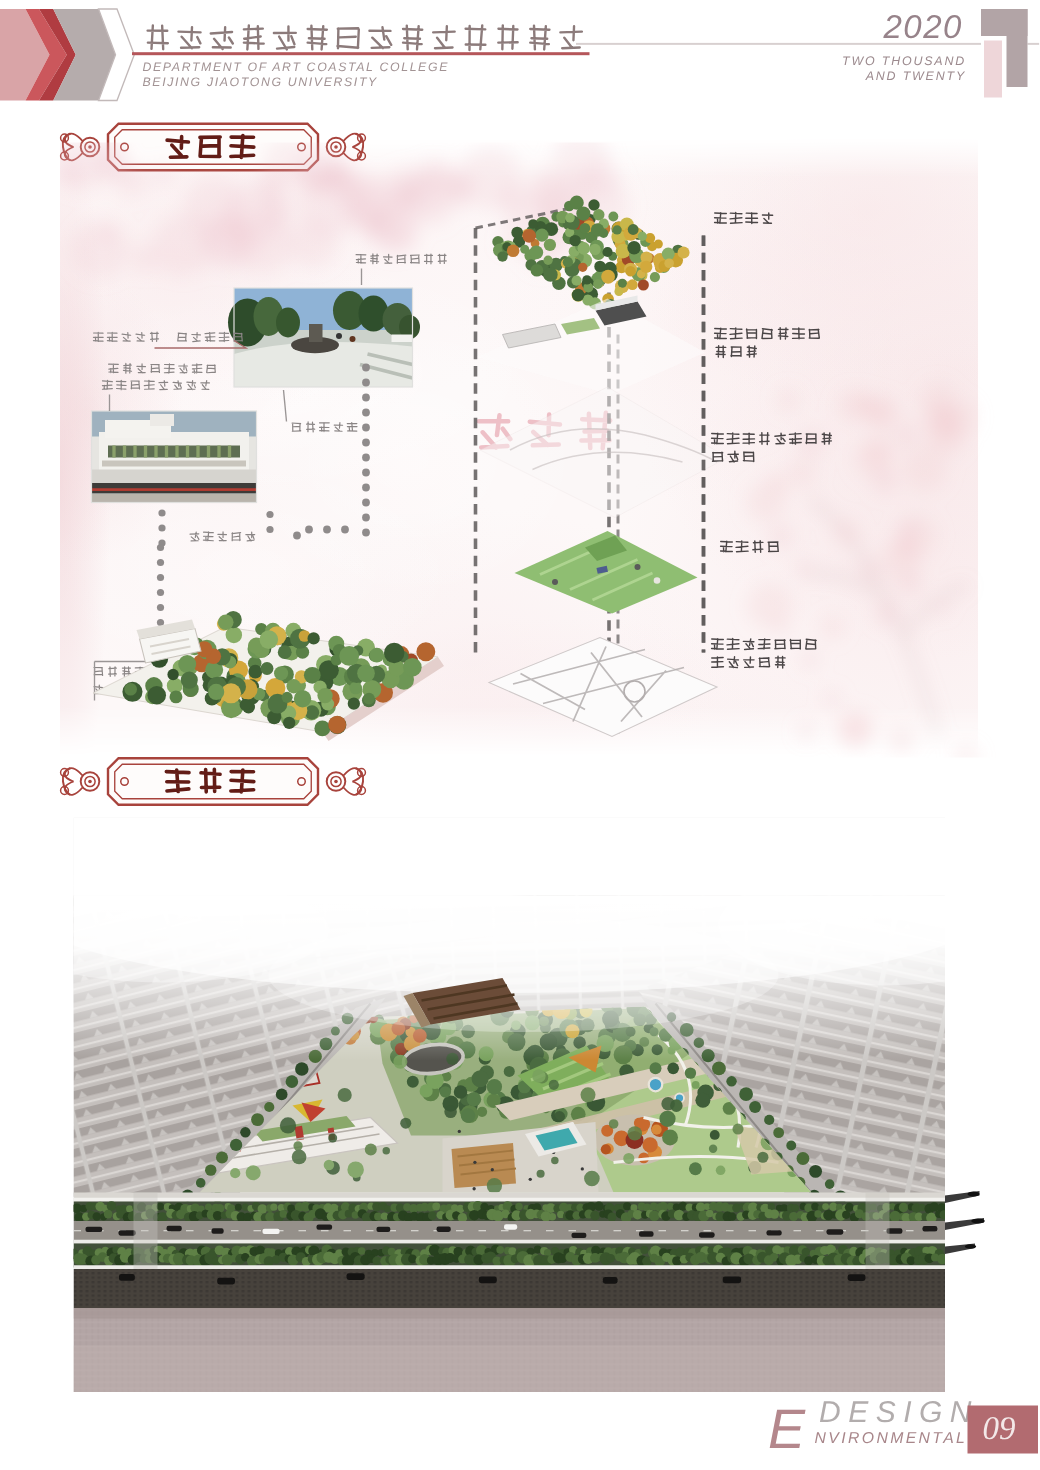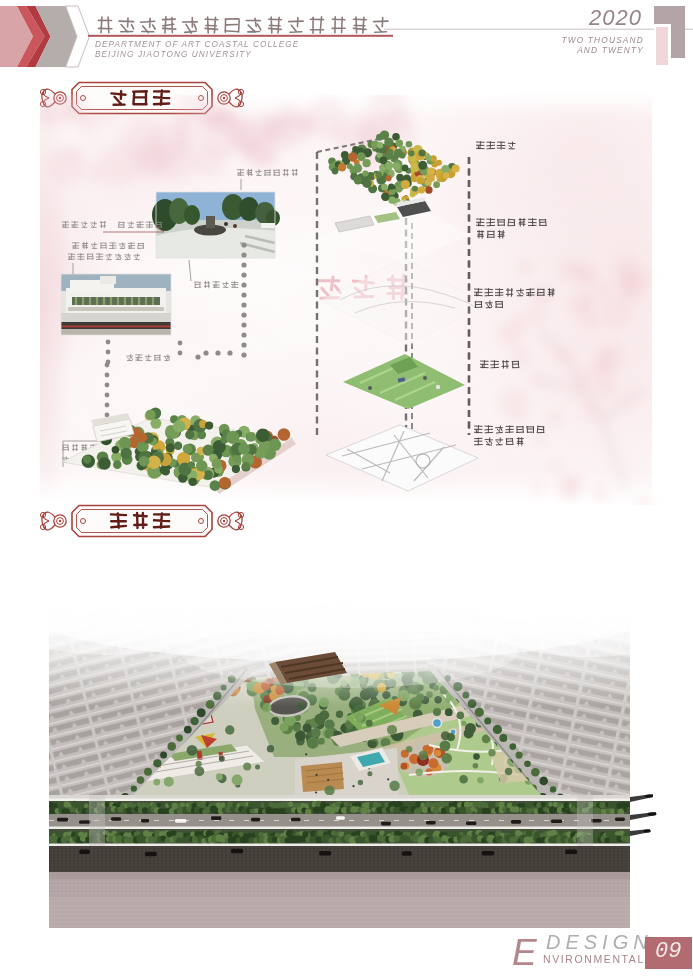--- a/index.html
+++ b/index.html
@@ -1828,17 +1828,17 @@
         <ellipse cx="603" cy="269" rx="4.5" ry="1.7" fill="#111"></ellipse>
         <polygon points="581,286 601,284 601,287 581,291" fill="#3a3a3a"></polygon>
         <ellipse cx="598" cy="286" rx="3.8" ry="1.5" fill="#111"></ellipse>
       </g>
 </svg>
 
 <div style="position:absolute;left:512px;top:932px;font-family:'Liberation Sans',sans-serif;font-size:37px;font-style:italic;color:#b4878c">E</div>
 
 <div style="position:absolute;left:546px;top:931px;font-family:Liberation Sans, sans-serif;font-size:20px;font-style:italic;letter-spacing:5px;color:#b2adad">DESIGN</div>
 
-<div style="position:absolute;left:543px;top:953px;font-family:'Liberation Sans',sans-serif;font-size:10.5px;letter-spacing:1.6px;color:#a8868a">NVIRONMENTAL</div>
+<div style="position:absolute;left:543px;top:953px;font-family:'Liberation Sans',sans-serif;font-size:10.5px;font-style:italic;letter-spacing:1.6px;color:#a8868a">NVIRONMENTAL</div>
 
 <div style="position:absolute;left:645px;top:937px;width:47px;height:32px;background:#b26b70"></div>
 
-<div style="position:absolute;left:655px;top:939px;font-family:Liberation Mono, monospace;font-size:22px;font-style:italic;color:#f3e8e8">09</div>
+<div style="position:absolute;left:655px;top:939px;font-family:Liberation Serif, serif;font-size:22px;font-style:italic;color:#f3e8e8">09</div>
 </div>
 </body></html>

